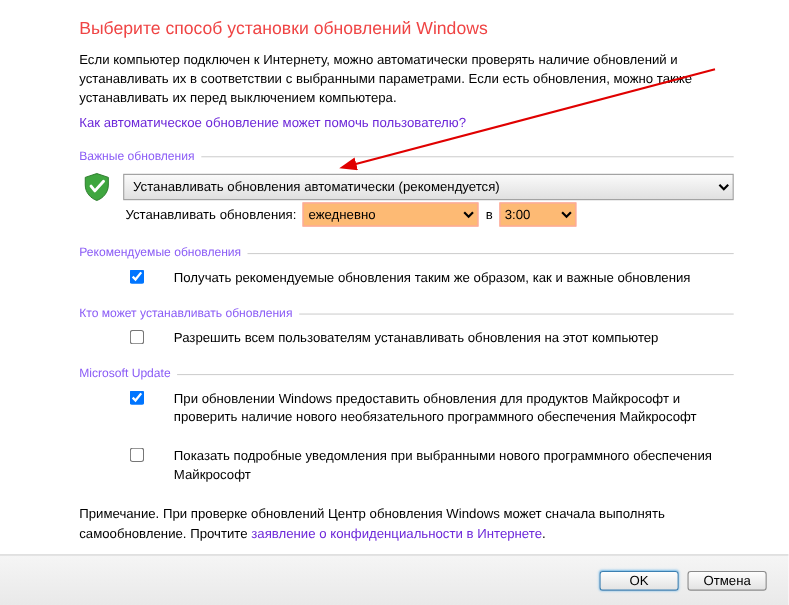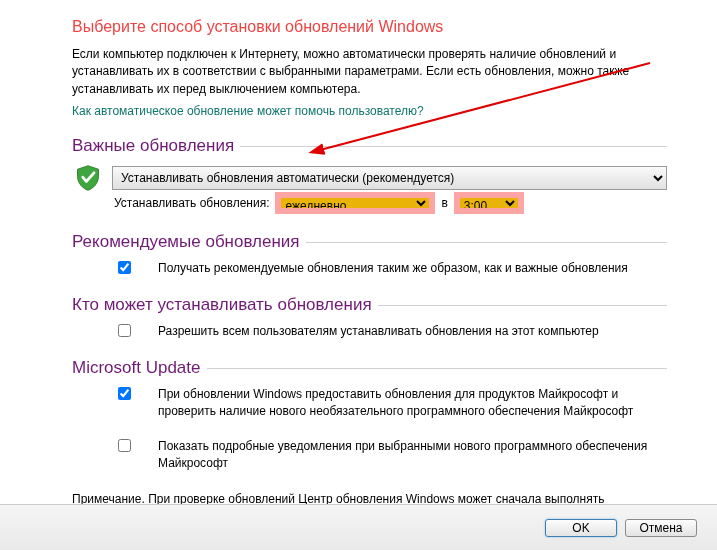--- a/index.html
+++ b/index.html
@@ -21,32 +21,32 @@
     color: #ef4444;
     font-size: 16px;
     font-weight: normal;
     margin: 0 0 10px 0;
   }
   .intro {
     margin: 0 0 6px 0;
     line-height: 1.45;
   }
   a.link {
-    color: #0f766e;
+    color: #6d28d9;
     text-decoration: none;
     cursor: pointer;
   }
   .group {
     margin-top: 18px;
   }
   .group-header {
     display: flex;
     align-items: center;
-    color: #701a75;
-    font-size: 17px;
+    color: #8b5cf6;
+    font-size: 11px;
     margin-bottom: 8px;
   }
   .group-header .line {
     flex: 1;
     height: 1px;
     background: #d0d0d0;
     margin-left: 6px;
   }
   .shield-row {
     display: flex;
@@ -68,22 +68,22 @@
   }
   .schedule-row {
     display: flex;
     align-items: center;
     gap: 6px;
     padding-left: 42px;
   }
   .schedule-row select {
     height: 22px;
     font-size: 12px;
-    border: 6px solid #fca5a5;
-    background: #eab308;
+    border: 1px solid #fca5a5;
+    background: #fdba74;
   }
   .chk-row {
     display: flex;
     align-items: flex-start;
     gap: 24px;
     padding-left: 42px;
     line-height: 1.4;
   }
   .chk-row input[type=checkbox] {
     margin-top: 1px;

